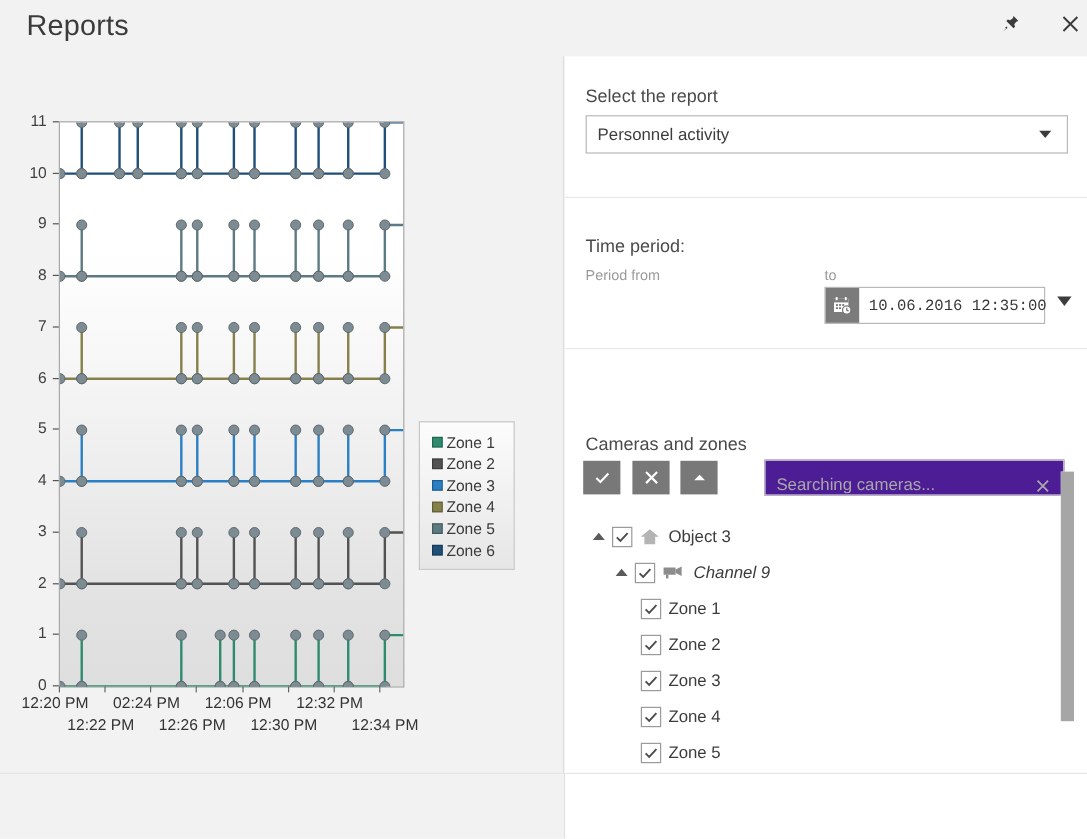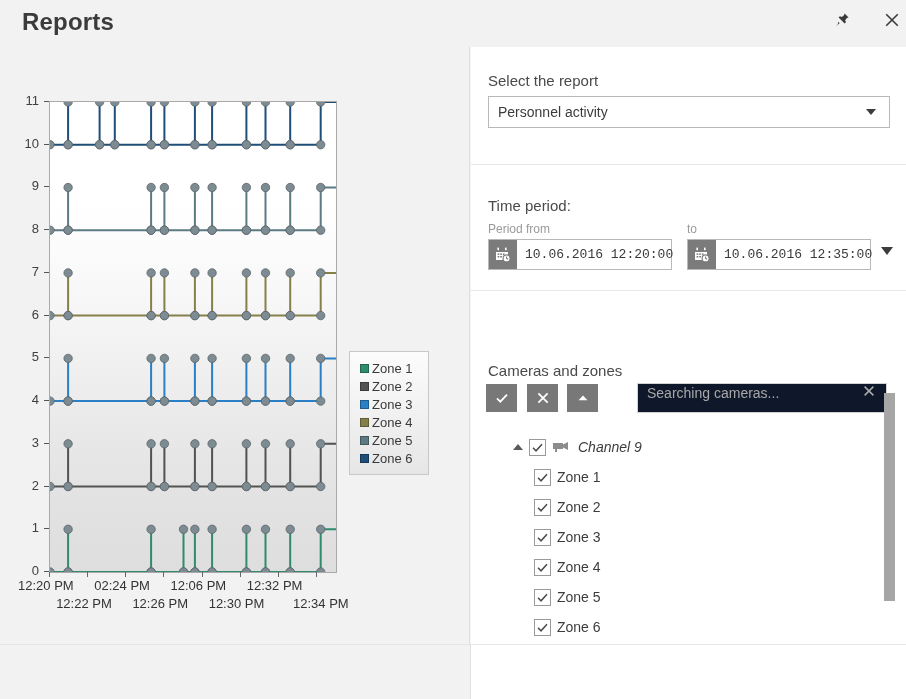--- a/index.html
+++ b/index.html
@@ -13,21 +13,21 @@
   }
   #app { position: relative; width: 906px; height: 699px; background: #f2f2f2; }
 
   
   #titlebar {
     position: absolute; left: 0; top: 0; width: 906px; height: 47px;
     background: #f2f2f2;
   }
   #title-text {
     position: absolute; left: 22px; top: 8px;
-    font-size: 24px; color: #3b3b3b; font-weight: 700;
+    font-size: 24px; color: #3b3b3b; font-weight: 400;
     letter-spacing: 0.2px;
   }
   .tb-btn {
     position: absolute; top: 0; width: 40px; height: 40px;
     display: flex; align-items: center; justify-content: center;
     cursor: pointer;
   }
   #pin-btn { left: 822px; }
   #close-btn { left: 872px; }
   .tb-btn svg { display: block; }
@@ -134,22 +134,22 @@
     position: absolute; top: 337px; width: 31px; height: 28px;
     background: #787878; cursor: pointer;
     display: flex; align-items: center; justify-content: center;
   }
   #btn-check-all { left: 486px; }
   #btn-uncheck-all { left: 527px; }
   #btn-collapse { left: 567px; }
 
   #search-box {
     position: absolute; left: 166px; top: 336px; width: 250px; height: 30px;
-    border: 1px solid #d2d2d2; background: #0f172a;
-    display: flex; align-items: flex-start;
+    border: 1px solid #d2d2d2; background: #4c1d95;
+    display: flex; align-items: flex-end;
   }
   #search-input {
     border: 0; outline: 0; flex: 1; padding-left: 9px;
     font-size: 14px; color: #9b9b9b; background: transparent;
     font-family: "Liberation Sans", sans-serif;
   }
   #search-input::placeholder { color: #a8a8a8; }
   #search-clear { margin-right: 10px; cursor: pointer; display: flex; }
 
   
@@ -477,40 +477,20 @@
     <div class="field-label" id="lbl-select-report">Select the report</div>
     <div id="report-select">
       <span id="report-select-value">Personnel activity</span>
       <span class="caret-down"></span>
     </div>
 
     <div class="field-label" id="lbl-time-period">Time period:</div>
     <div class="tiny-label" id="lbl-period-from">Period from</div>
     <div class="tiny-label" id="lbl-period-to">to</div>
 
-    <div class="dt-field" id="dt-from">
-      <span class="dt-icon">
-        <svg width="18" height="18" viewBox="0 0 18 18">
-          <rect x="2" y="3" width="12" height="11" fill="#fff"></rect>
-          <rect x="2" y="3" width="12" height="3" fill="#7b7b7b"></rect>
-          <rect x="3.4" y="1.6" width="1.6" height="2.6" fill="#fff"></rect>
-          <rect x="11" y="1.6" width="1.6" height="2.6" fill="#fff"></rect>
-          <g fill="#7b7b7b">
-            <rect x="3.6" y="7.4" width="1.7" height="1.5"></rect>
-              <rect x="6.2" y="7.4" width="1.7" height="1.5"></rect>
-            <rect x="8.8" y="7.4" width="1.7" height="1.5"></rect>
-              <rect x="3.6" y="10" width="1.7" height="1.5"></rect>
-            <rect x="6.2" y="10" width="1.7" height="1.5"></rect>
-          </g>
-          <circle cx="12.6" cy="12.4" r="3.5" fill="#fff" stroke="#7b7b7b" stroke-width="1.1"></circle>
-          <path d="M12.6 10.4 L12.6 12.4 L14.1 13.3" stroke="#7b7b7b" stroke-width="1.1" fill="none"></path>
-        </svg>
-      </span>
-      <span class="dt-value">10.06.2016  12:20:00</span>
-    </div>
 
     <div class="dt-field" id="dt-to">
       <span class="dt-icon">
         <svg width="18" height="18" viewBox="0 0 18 18">
           <rect x="2" y="3" width="12" height="11" fill="#fff"></rect>
           <rect x="2" y="3" width="12" height="3" fill="#7b7b7b"></rect>
           <rect x="3.4" y="1.6" width="1.6" height="2.6" fill="#fff"></rect>
           <rect x="11" y="1.6" width="1.6" height="2.6" fill="#fff"></rect>
           <g fill="#7b7b7b">
             <rect x="3.6" y="7.4" width="1.7" height="1.5"></rect>
@@ -548,20 +528,34 @@
     <div id="search-box">
       <input id="search-input" type="text" placeholder="Searching cameras..." style="">
       <span id="search-clear">
         <svg width="14" height="14" viewBox="0 0 14 14">
           <path d="M2.6 2.6 L11.4 11.4 M11.4 2.6 L2.6 11.4" stroke="#aaaaaa" stroke-width="1.5" fill="none"></path>
         </svg>
       </span>
     </div>
 
     <div id="tree">
+        <div class="tree-row lvl0">
+          <span class="tri-up"></span>
+          <span class="cbox">
+            <svg width="13" height="13" viewBox="0 0 13 13">
+              <path d="M2 6.8 L5 9.8 L11 3.2" stroke="#4a4a4a" stroke-width="1.5" fill="none"></path>
+            </svg>
+          </span>
+          <span class="node-icon">
+            <svg width="17" height="15" viewBox="0 0 17 15">
+              <path d="M8.5 1 L16 7.2 L13 7.2 L13 13.5 L4 13.5 L4 7.2 L1 7.2 Z" fill="#b4b4b4"></path>
+            </svg>
+          </span>
+          <span class="tree-label">Object 3</span>
+        </div>
         <div class="tree-row lvl1">
           <span class="tri-up"></span>
           <span class="cbox">
             <svg width="13" height="13" viewBox="0 0 13 13">
               <path d="M2 6.8 L5 9.8 L11 3.2" stroke="#4a4a4a" stroke-width="1.5" fill="none"></path>
             </svg>
           </span>
           <span class="node-icon">
             <svg width="19" height="14" viewBox="0 0 19 14">
               <path d="M1 3 L11 3 L11 9 L1 9 Z" fill="#8c8c8c"></path>

